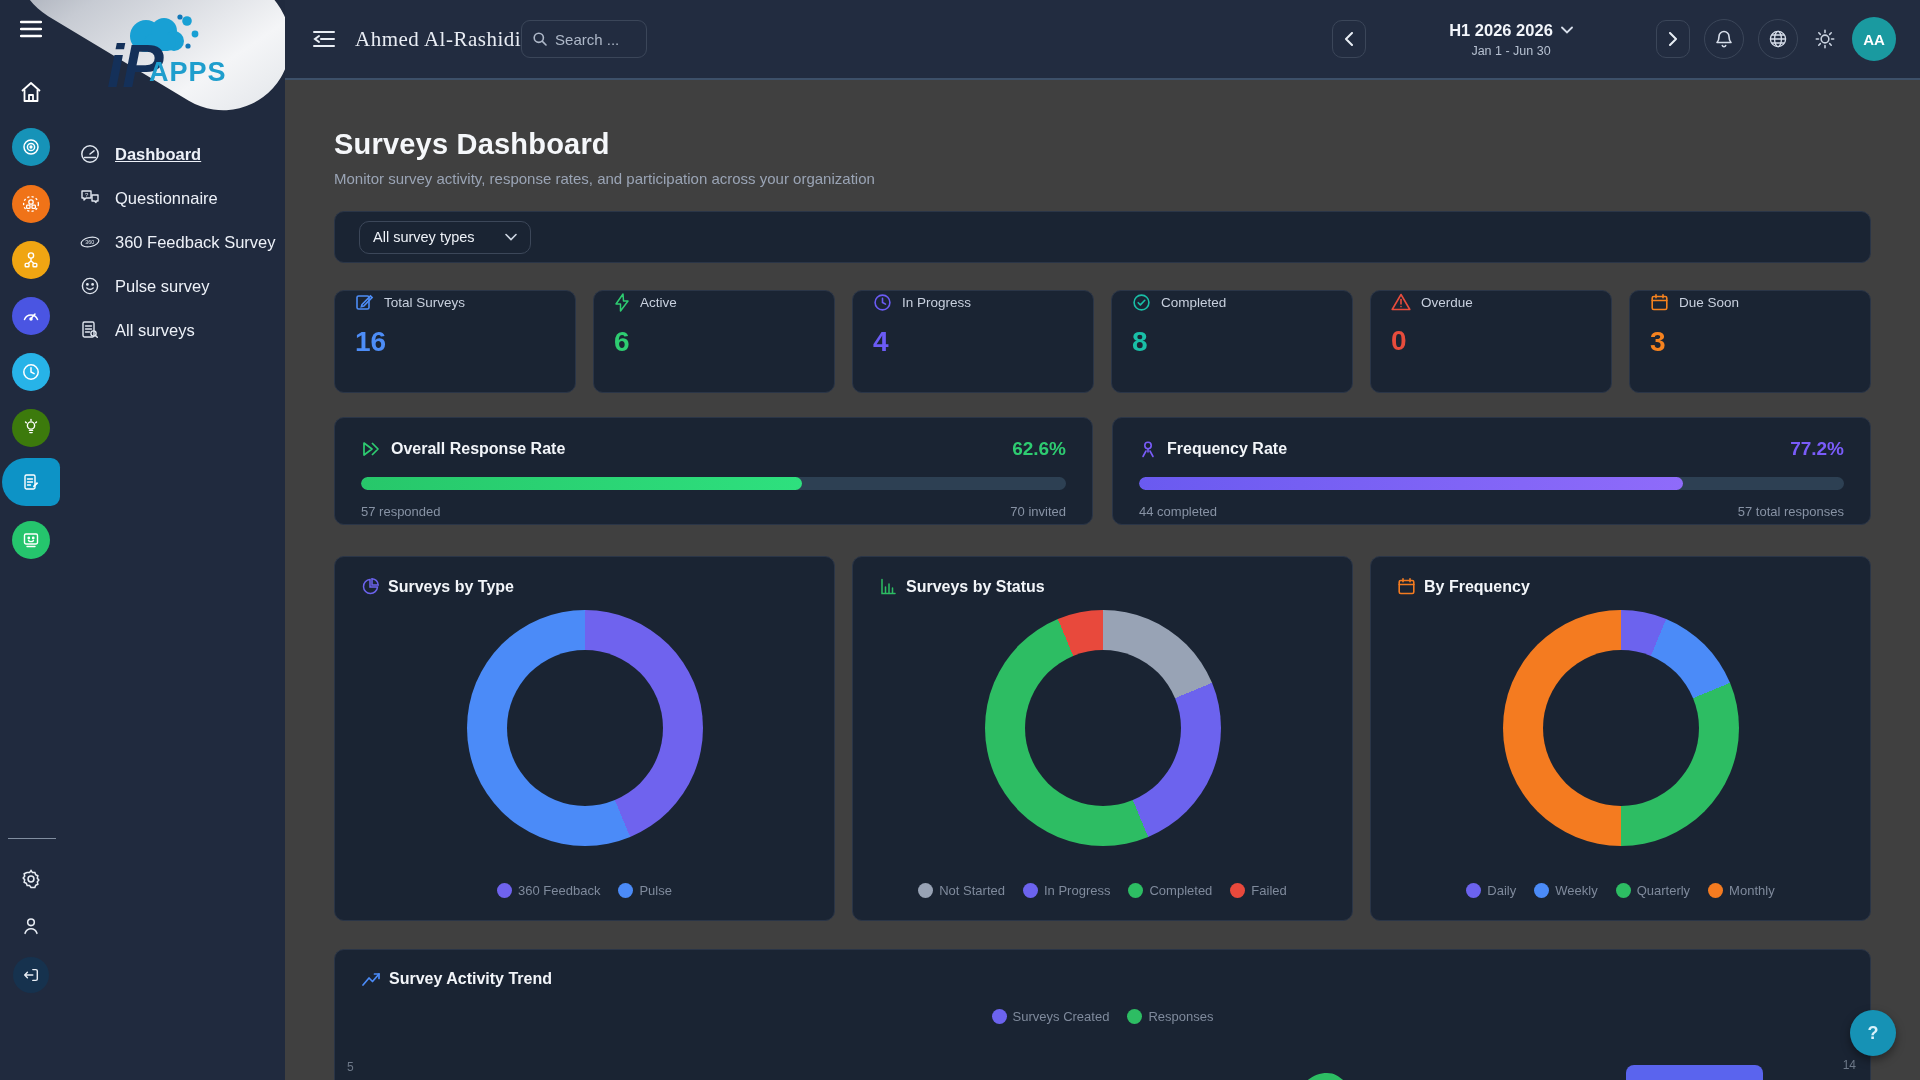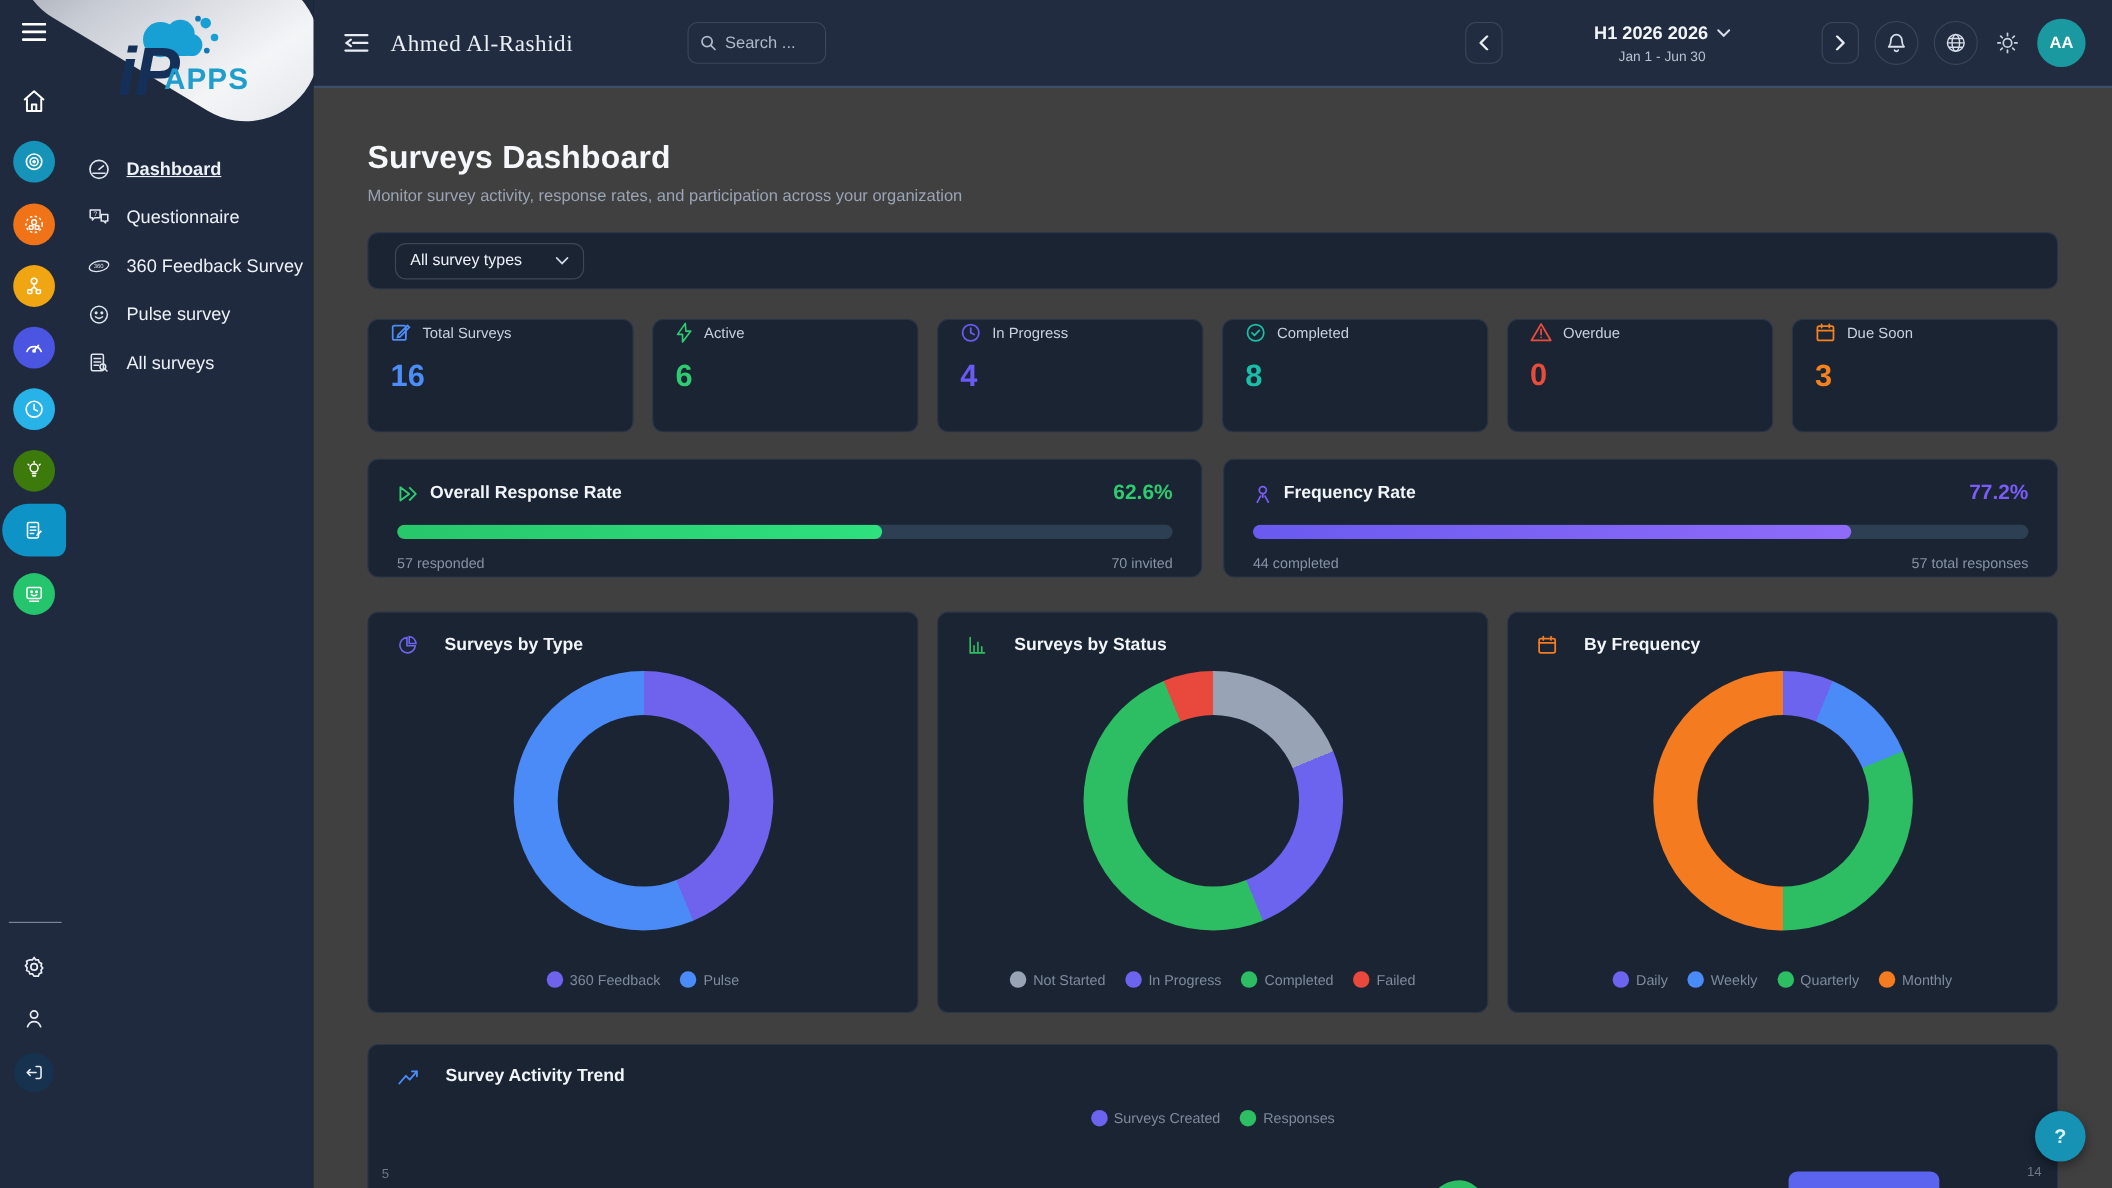--- a/index.html
+++ b/index.html
@@ -28,21 +28,21 @@
   .nav-item { height:44px; display:flex; align-items:center; gap:13px; color:#edf1f8; font-size:16.5px; cursor:pointer; padding-left:4px; }
   .nav-item .nav-icon { width:24px; height:24px; color:#dfe5ee; flex-shrink:0; display:flex; align-items:center; justify-content:center; }
   .nav-item.active span.nav-label { font-weight:bold; text-decoration:underline; }
 
   
   .main-col { flex:1; display:flex; flex-direction:column; min-width:0; }
 
   .topbar { height:80px; background:#222c40; border-bottom:2px solid #3d5069; display:flex; align-items:center; padding:0 24px 0 26px; flex-shrink:0; }
   .collapse-btn { width:26px; height:24px; color:#e8edf4; cursor:pointer; }
   .user-name { margin-left:18px; font-family:"Liberation Serif", serif; font-size:21px; color:#e9edf4; letter-spacing:.5px; white-space:nowrap; }
-  .search-box { margin-left:104px; width:126px; height:38px; border:1px solid #3b4659; border-radius:9px; display:flex; align-items:center; padding:0 10px; gap:7px; color:#aeb8c8; }
+  .search-box { width:126px; height:38px; border:1px solid #3b4659; border-radius:9px; display:flex; align-items:center; padding:0 10px; gap:7px; color:#aeb8c8; }
   .search-box input { background:transparent; border:none; outline:none; color:#cfd6e2; font-size:15px; width:80px; font-family:inherit; }
   .search-box input::placeholder { color:#aeb8c8; }
 
   .period-prev { margin-left:auto; }
   .sq-btn { width:34px; height:38px; border:1px solid #3b4659; border-radius:10px; background:transparent; color:#e8edf4; display:flex; align-items:center; justify-content:center; cursor:pointer; }
   .period-block { width:230px; margin:0 30px; text-align:center; cursor:pointer; }
   .period-title { font-size:16.5px; font-weight:bold; color:#f2f5fa; display:inline-flex; align-items:center; gap:8px; }
   .period-range { font-size:12.5px; color:#b6c0d0; margin-top:4px; }
   .circle-btn { width:40px; height:40px; border:1px solid #3b4659; border-radius:50%; background:transparent; color:#d7deea; display:flex; align-items:center; justify-content:center; cursor:pointer; margin-left:14px; }
   .theme-btn { margin-left:16px; color:#c9d2df; cursor:pointer; display:flex; }
@@ -67,21 +67,21 @@
   .progress-card { height:108px; padding:20px 26px; }
   .p-head { display:flex; align-items:center; gap:10px; }
   .p-title { font-size:16px; font-weight:bold; color:#f2f5f9; }
   .pct { margin-left:auto; font-size:19px; font-weight:bold; }
   .bar-track { margin-top:17px; height:13px; border-radius:7px; background:#2d4053; overflow:hidden; }
   .bar-fill { height:100%; border-radius:7px; }
   .p-foot { margin-top:14px; display:flex; justify-content:space-between; font-size:13px; color:#8792a4; }
 
   .donut-grid { margin-top:31px; display:grid; grid-template-columns:1fr 1fr 1fr; gap:17px; }
   .donut-card { height:365px; padding:20px 26px; position:relative; }
-  .c-head { display:flex; align-items:center; gap:24px; }
+  .c-head { display:flex; align-items:center; gap:8px; }
   .c-title { font-size:16px; font-weight:bold; color:#f2f5f9; }
   .donut-wrap { position:absolute; left:50%; top:171px; transform:translate(-50%,-50%); }
   .donut { width:236px; height:236px; border-radius:50%; position:relative; }
   .donut::after { content:""; position:absolute; left:40px; top:40px; width:156px; height:156px; border-radius:50%; background:#1a2433; }
   .legend { position:absolute; left:0; right:0; bottom:22px; display:flex; justify-content:center; gap:18px; font-size:13px; color:#7f8a9c; }
   .lg-item { display:inline-flex; align-items:center; gap:6px; cursor:pointer; white-space:nowrap; }
   .lg-item i { width:15px; height:15px; border-radius:50%; display:inline-block; }
 
   .trend-card { margin-top:28px; height:380px; padding:20px 26px; position:relative; overflow:hidden; }
   .trend-legend { position:static; margin-top:21px; }

